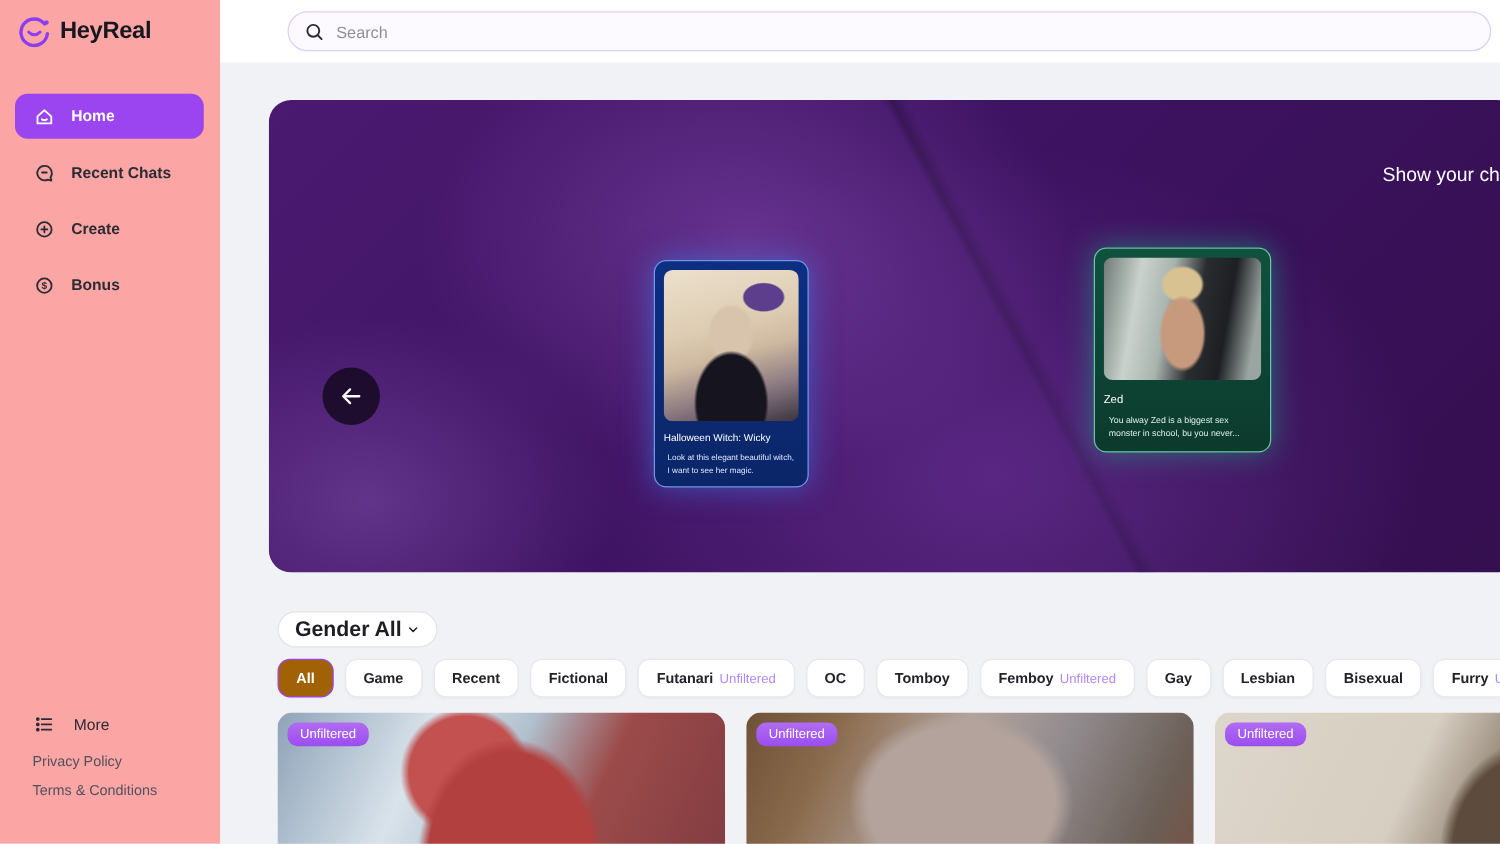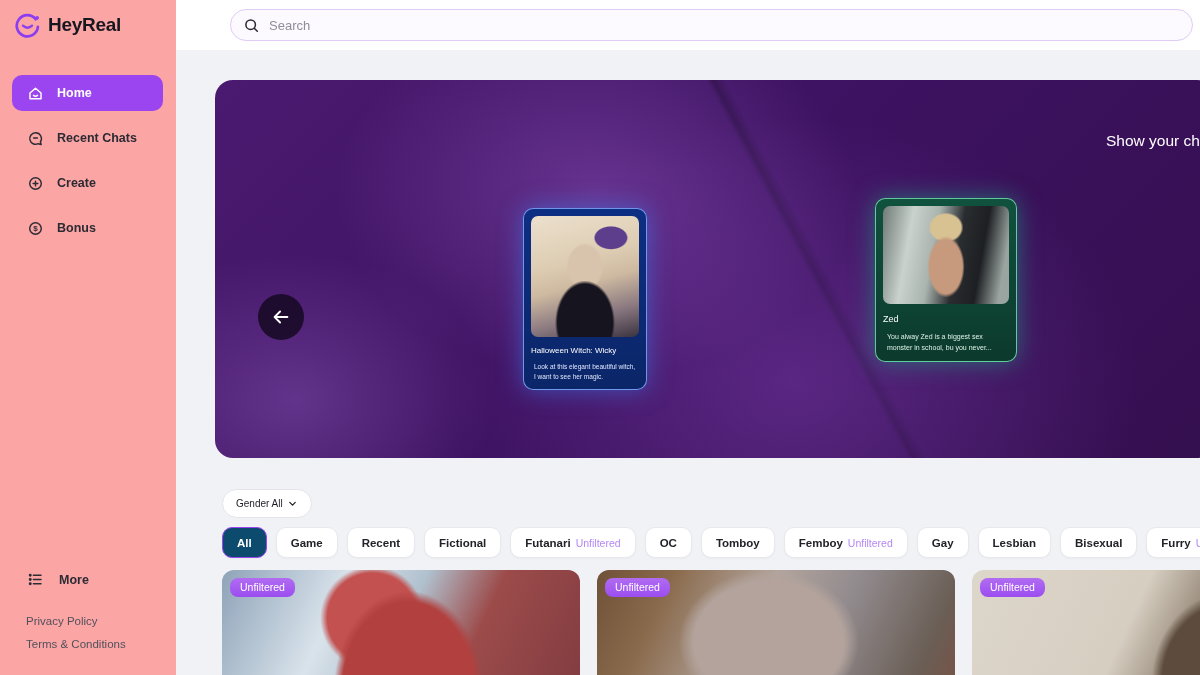--- a/index.html
+++ b/index.html
@@ -18,22 +18,22 @@
   .sidebar { position:absolute; left:0; top:0; width:176px; height:675px; background:#fca5a5; z-index:3; }
   .logo { position:absolute; left:14px; top:11px; display:flex; align-items:center; gap:7px; }
   .logo-text { font-size:19px; font-weight:bold; color:#17171f; letter-spacing:-0.3px; }
   .nav { position:absolute; left:12px; top:75px; width:151px; }
   .nav-item { height:36px; margin-bottom:9px; display:flex; align-items:center; gap:13px; padding:0 15px;
     border-radius:10px; color:#2b2b33; cursor:pointer; }
   .nav-item .lbl { font-size:12.5px; font-weight:bold; }
   .nav-item svg { flex:0 0 auto; }
   .nav-item.active { background:#9b45f0; color:#ffffff; }
   .more-row { position:absolute; left:27px; top:571px; display:flex; align-items:center; gap:15px; color:#2b2b33; }
-  .more-row .lbl { font-size:12.5px; font-weight:bold; }
-  .foot-link { position:absolute; left:26px; font-size:11.5px; color:#51515b; cursor:pointer;margin-top:11px; }
+  .more-row .lbl { font-size:12.5px; font-weight:normal; }
+  .foot-link { position:absolute; left:26px; font-size:11.5px; color:#51515b; cursor:pointer; }
   .foot-link.l1 { top:604px; }
   .foot-link.l2 { top:627px; }
 
   
   .hero { position:absolute; left:215px; top:80px; width:1000px; height:378px; border-radius:18px; overflow:hidden;
     background:
       radial-gradient(420px 300px at 38% 30%, rgba(158,98,205,0.40), transparent 62%),
       radial-gradient(520px 400px at 58% 80%, rgba(128,66,178,0.45), transparent 66%),
       radial-gradient(320px 240px at 8% 85%, rgba(165,115,212,0.32), transparent 62%),
       linear-gradient(62deg, transparent 57.6%, rgba(28,8,48,0.55) 58.2%, transparent 59.2%),
@@ -65,26 +65,26 @@
     background:
       radial-gradient(34px 56px at 50% 62%, #c79a7e 0 48%, transparent 55%),
       radial-gradient(30px 26px at 50% 22%, #d9c291 0 50%, transparent 58%),
       linear-gradient(100deg, #6f7a76 0%, #c9d2cd 22%, #aab4af 40%, #2a2d30 58%, #1d1f23 75%, #9aa4a0 92%); }
   .hcard-zed .title { font-size:9px; margin-top:10px; }
   .hcard-zed .desc { font-size:7px; margin-top:8px; padding:0 4px; color:#def2e8; }
 
   
   .gender-pill { position:absolute; left:222px; top:489px; height:29px; padding:0 13px; background:#ffffff;
     border:1px solid #e3e3e9; border-radius:15px; display:flex; align-items:center; gap:4px; cursor:pointer; }
-  .gender-pill .lbl { font-size:10px; font-weight:normal; color:#1d1d25; }
+  .gender-pill .lbl { font-size:17px; font-weight:bold; color:#1d1d25; }
   .chips { position:absolute; left:222px; top:527px; width:1010px; display:flex; gap:9px; }
   .chip { height:31px; padding:0 14px; background:#ffffff; border:1px solid #e7e7ed; border-radius:10px;
     display:flex; align-items:center; gap:5px; font-size:11.5px; font-weight:bold; color:#222229;
     white-space:nowrap; cursor:pointer; box-shadow:0 1px 2px rgba(0,0,0,0.03); }
-  .chip.active { background:#0c4a6e; border-color:#9b45f0; color:#ffffff;justify-content:center; }
+  .chip.active { background:#a16207; border-color:#9b45f0; color:#ffffff;justify-content:center; }
   .chip .tag { color:#b388f7; font-weight:500; font-size:10.5px; }
   .chip .tag:empty { display:none; }
 
   
   .gcard { position:absolute; top:570px; width:358px; height:160px; border-radius:12px; overflow:hidden; cursor:pointer; }
   .gcard .badge { position:absolute; left:8px; top:8px; padding:3px 10px 4px; border-radius:8px;
     background:linear-gradient(180deg,#b16cf2,#9b4df0); color:#ffffff; font-size:10.5px; font-weight:500; }
   .gcard.g1 { left:222px;
     background:
       radial-gradient(120px 160px at 52% 75%, #b2403f 0 55%, transparent 62%),

